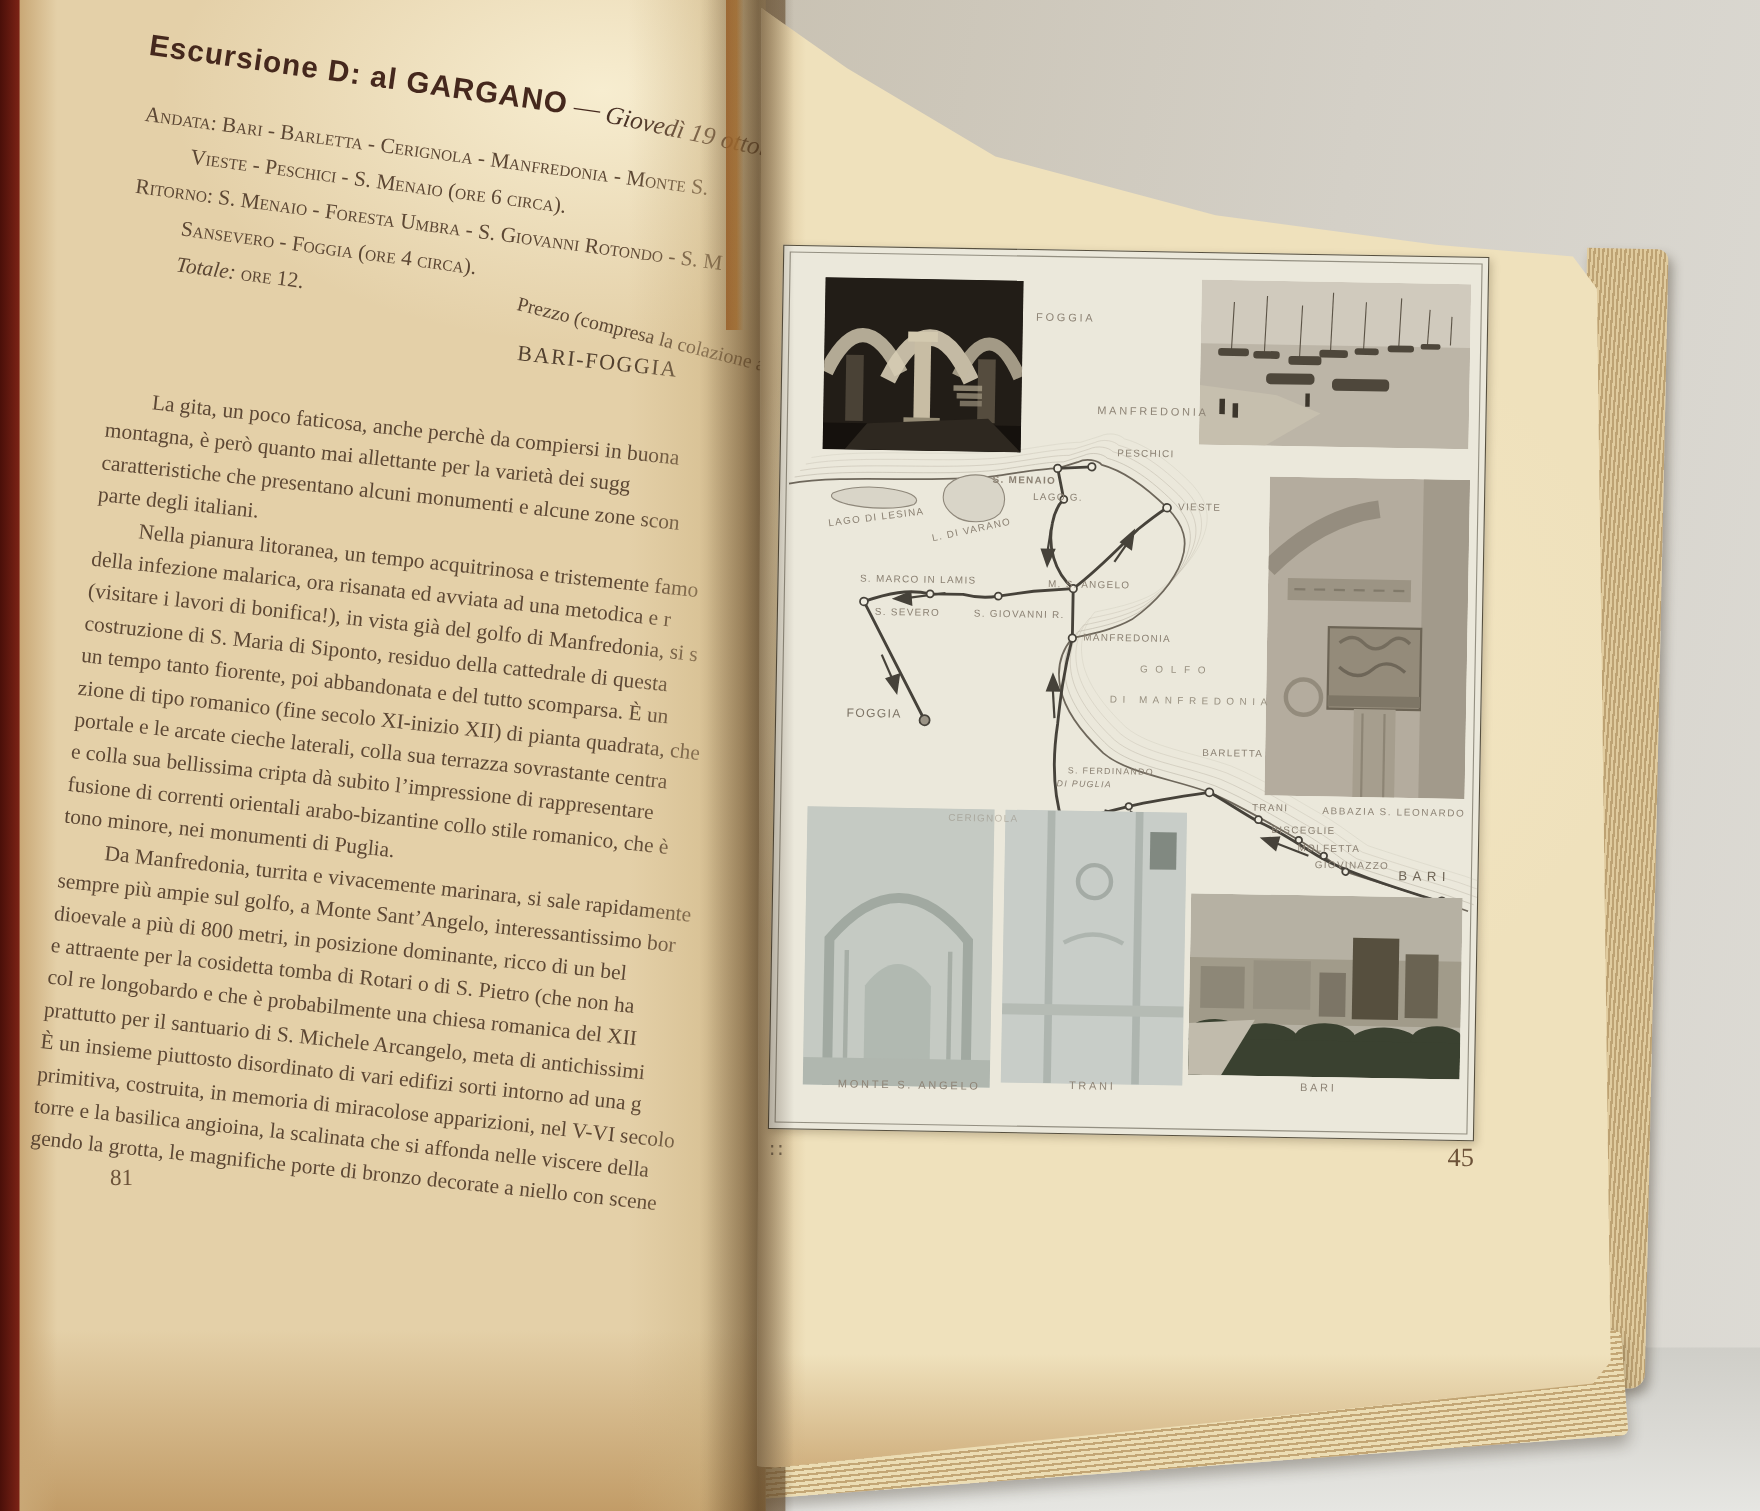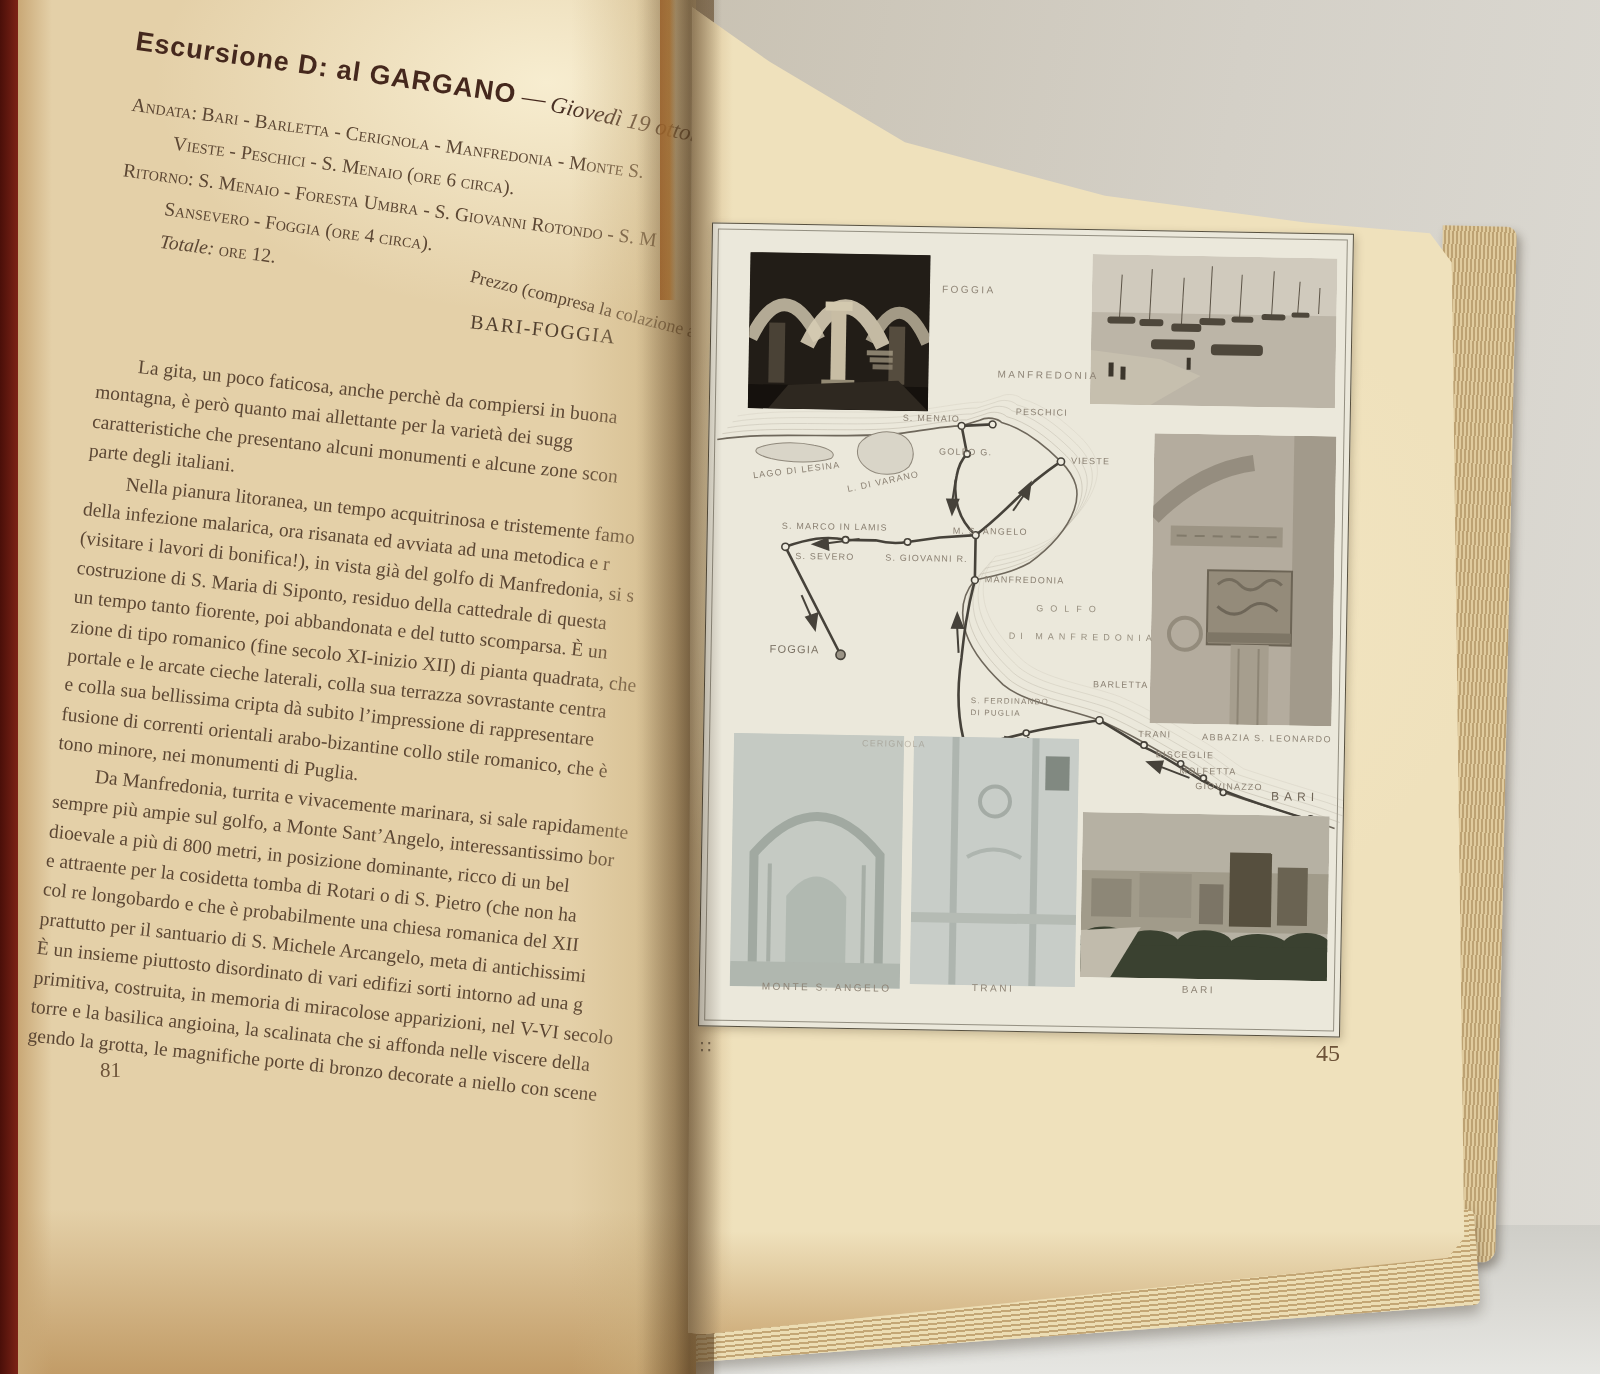--- a/index.html
+++ b/index.html
@@ -325,36 +325,36 @@
             <rect y="132" width="247" height="33"></rect>
           </g>
           <polygon points="0,118 60,114 30,165 0,165" fill="#c1bbac"></polygon>
         </svg>
       </div>
 
       <span class="caption" style="left:62px;top:756px;">MONTE S. ANGELO</span>
       <span class="caption" style="left:272px;top:754px;">TRANI</span>
       <span class="caption" style="left:482px;top:752px;">BARI</span>
 
-      <span class="map-label" style="left:193px;top:186px;">S. MENAIO</span>
+      <span class="map-label" style="left:193px;top:204px;font-weight:bold;">S. MENAIO</span>
       <span class="map-label" style="left:278px;top:178px;margin-left:28px;">PESCHICI</span>
-      <span class="map-label" style="left:230px;top:219px;">GOLFO G.</span>
+      <span class="map-label" style="left:230px;top:219px;">LAGO G.</span>
       <span class="map-label" style="left:362px;top:226px;">VIESTE</span>
       <span class="map-label" style="left:44px;top:240px;transform:rotate(-8deg);">LAGO DI LESINA</span>
       <span class="map-label" style="left:138px;top:250px;transform:rotate(-13deg);">L. DI VARANO</span>
       <span class="map-label" style="left:74px;top:296px;">S. MARCO IN LAMIS</span>
       <span class="map-label" style="left:245px;top:298px;">M. S. ANGELO</span>
       <span class="map-label" style="left:88px;top:326px;">S. SEVERO</span>
       <span class="map-label" style="left:178px;top:326px;">S. GIOVANNI R.</span>
       <span class="map-label" style="left:278px;top:346px;">MANFREDONIA</span>
       <span class="map-label ml-big" style="left:64px;top:418px;">FOGGIA</span>
       <span class="map-label ml-sea" style="left:330px;top:374px;">GOLFO</span>
       <span class="map-label ml-sea2" style="left:303px;top:402px;">DI MANFREDONIA</span>
       <span class="map-label ml-small" style="left:266px;top:468px;">S. FERDINANDO</span>
-      <span class="map-label ml-small" style="left:266px;top:480px;">DI PUGLIA</span>
+      <span class="map-label ml-small" style="left:256px;top:480px;font-style:italic;">DI PUGLIA</span>
       <span class="map-label ml-faint" style="left:158px;top:512px;">CERIGNOLA</span>
       <span class="map-label" style="left:388px;top:449px;">BARLETTA</span>
       <span class="map-label" style="left:434px;top:498px;">TRANI</span>
       <span class="map-label" style="left:452px;top:518px;">BISCEGLIE</span>
       <span class="map-label" style="left:476px;top:534px;">MOLFETTA</span>
       <span class="map-label" style="left:492px;top:549px;">GIOVINAZZO</span>
       <span class="map-label ml-bari" style="left:568px;top:556px;">BARI</span>
     </div>
 
     <span class="abs" id="rp-mark">∷</span>

